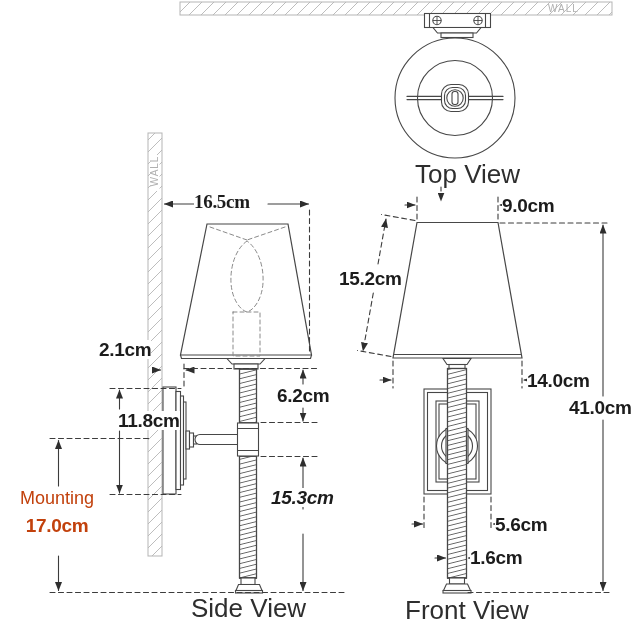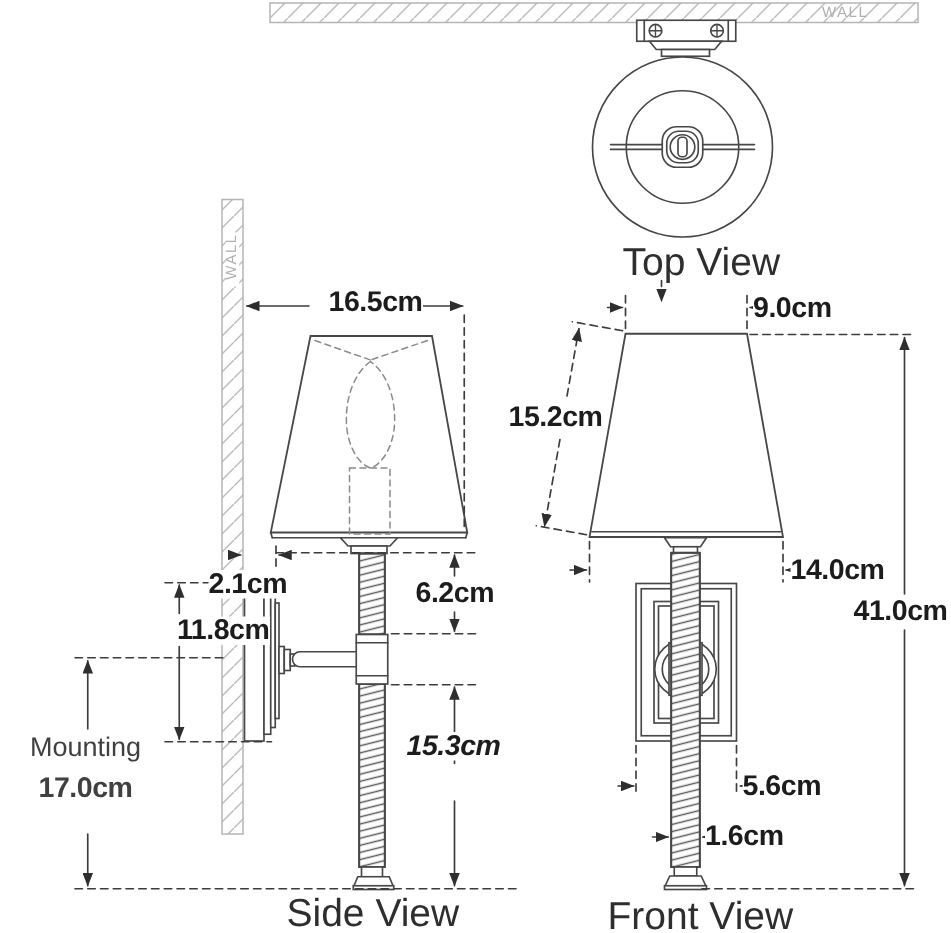--- a/index.html
+++ b/index.html
@@ -4,21 +4,21 @@
 <style>
   html,body{margin:0;padding:0;background:#fff;}
   #canvas{
     position:relative;width:634px;height:622px;background:#ffffff;overflow:hidden;
     font-family:"Liberation Sans","DejaVu Sans",sans-serif;
   }
   #art{position:absolute;left:0;top:0;}
   .txt{position:absolute;white-space:nowrap;color:#1c1c1c;}
   .dim{font-size:19px;font-weight:700;letter-spacing:-0.3px;background:#ffffff;line-height:19px;}
   .viewlabel{font-size:26px;font-weight:400;color:#2e2e2e;line-height:21px;}
-  .note{font-size:18px;font-weight:400;color:#404040;line-height:18px;text-align:center;}
+  .note{font-size:18px;font-weight:400;color:#c2410c;line-height:18px;text-align:center;}
   .wall-label{font-size:10px;font-weight:400;color:#b0b0b0;letter-spacing:1px;line-height:10px;}
   .center{text-align:center;}
 </style>
 </head>
 <body>
 
 <div id="canvas">
 
 <svg id="art" width="634" height="622" viewBox="0 0 634 622" fill="none" stroke-linecap="round">
   <defs>
@@ -201,23 +201,23 @@
     <line x1="478" y1="558" x2="468.5" y2="558" marker-end="url(#arr)"></line>
   </g>
 </svg>
 
 <div class="txt wall-label" style="left:548px;top:4px;">WALL</div>
 
 <div class="txt wall-label" style="left:131px;top:166px;width:48px;text-align:center;transform:rotate(-90deg);">WALL</div>
 
 <div class="txt viewlabel center" style="left:415px;top:164px;width:86px;">Top View</div>
 
-<div class="txt dim" style="left:219px;top:192px;">16.5cm</div>
-
-<div class="txt dim" style="left:99px;top:380px;margin-left:40px;">2.1cm</div>
+<div class="txt dim" style="left:194px;top:192px;font-family:Liberation Serif, serif;">16.5cm</div>
+
+<div class="txt dim" style="left:99px;top:340px;">2.1cm</div>
 
 <div class="txt dim" style="left:82px;top:411px;margin-left:36px;">11.8cm</div>
 
 <div class="txt dim" style="left:277px;top:386px;">6.2cm</div>
 
 <div class="txt dim" style="left:271px;top:488px;font-style:italic;">15.3cm</div>
 
 <div class="txt note" style="left:0px;top:489px;width:114px;">
   <div>Mounting</div>
   <div class="dim" style="margin-top:9px;background:transparent;">17.0cm</div>

